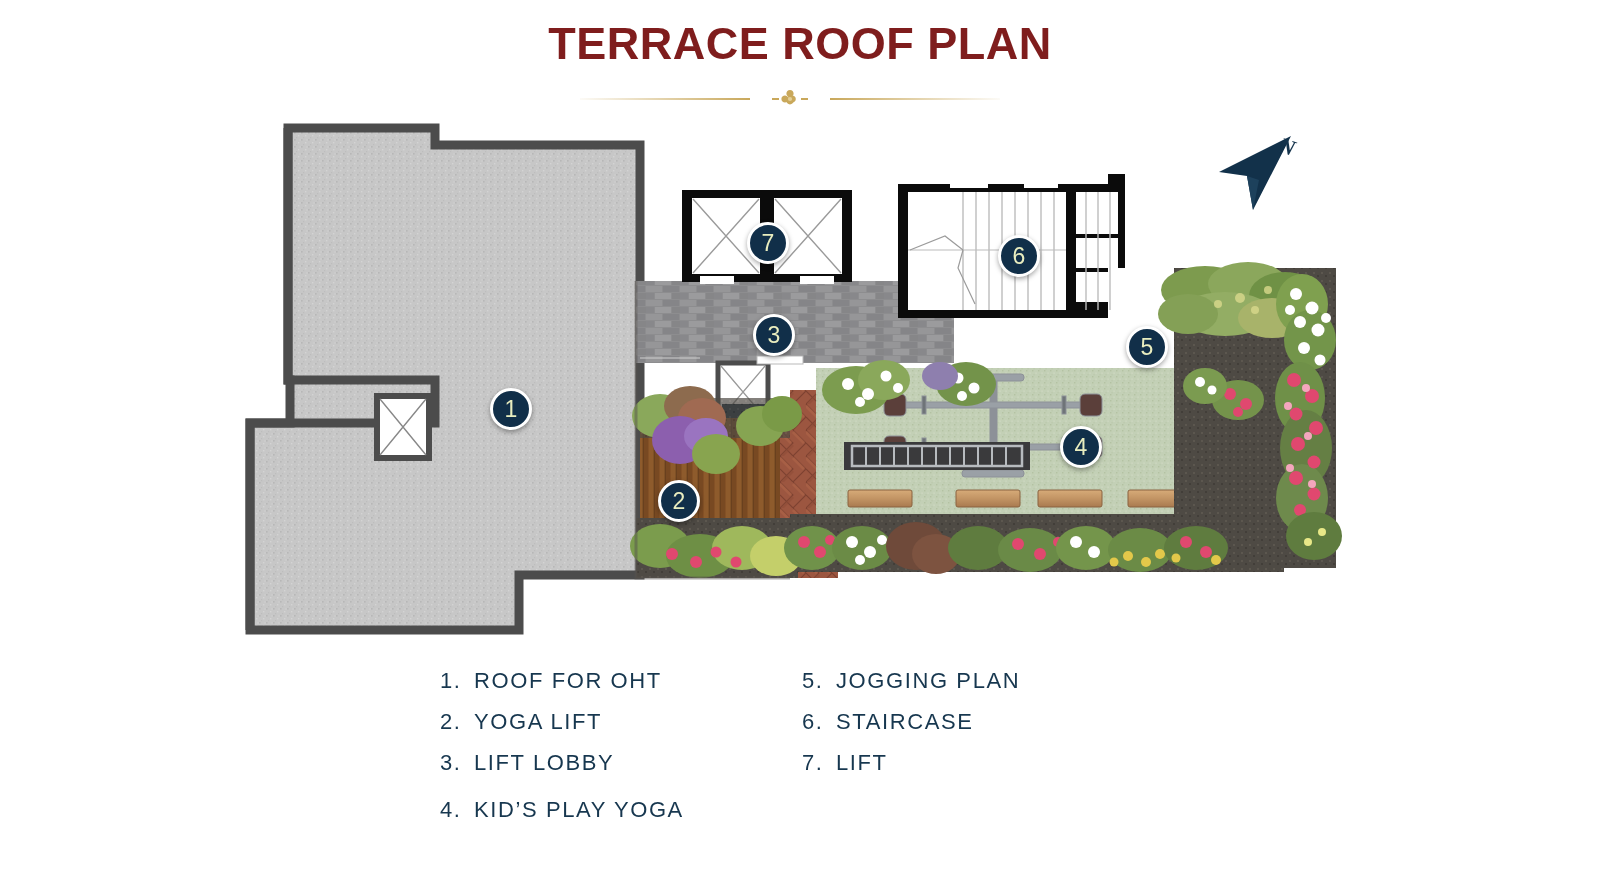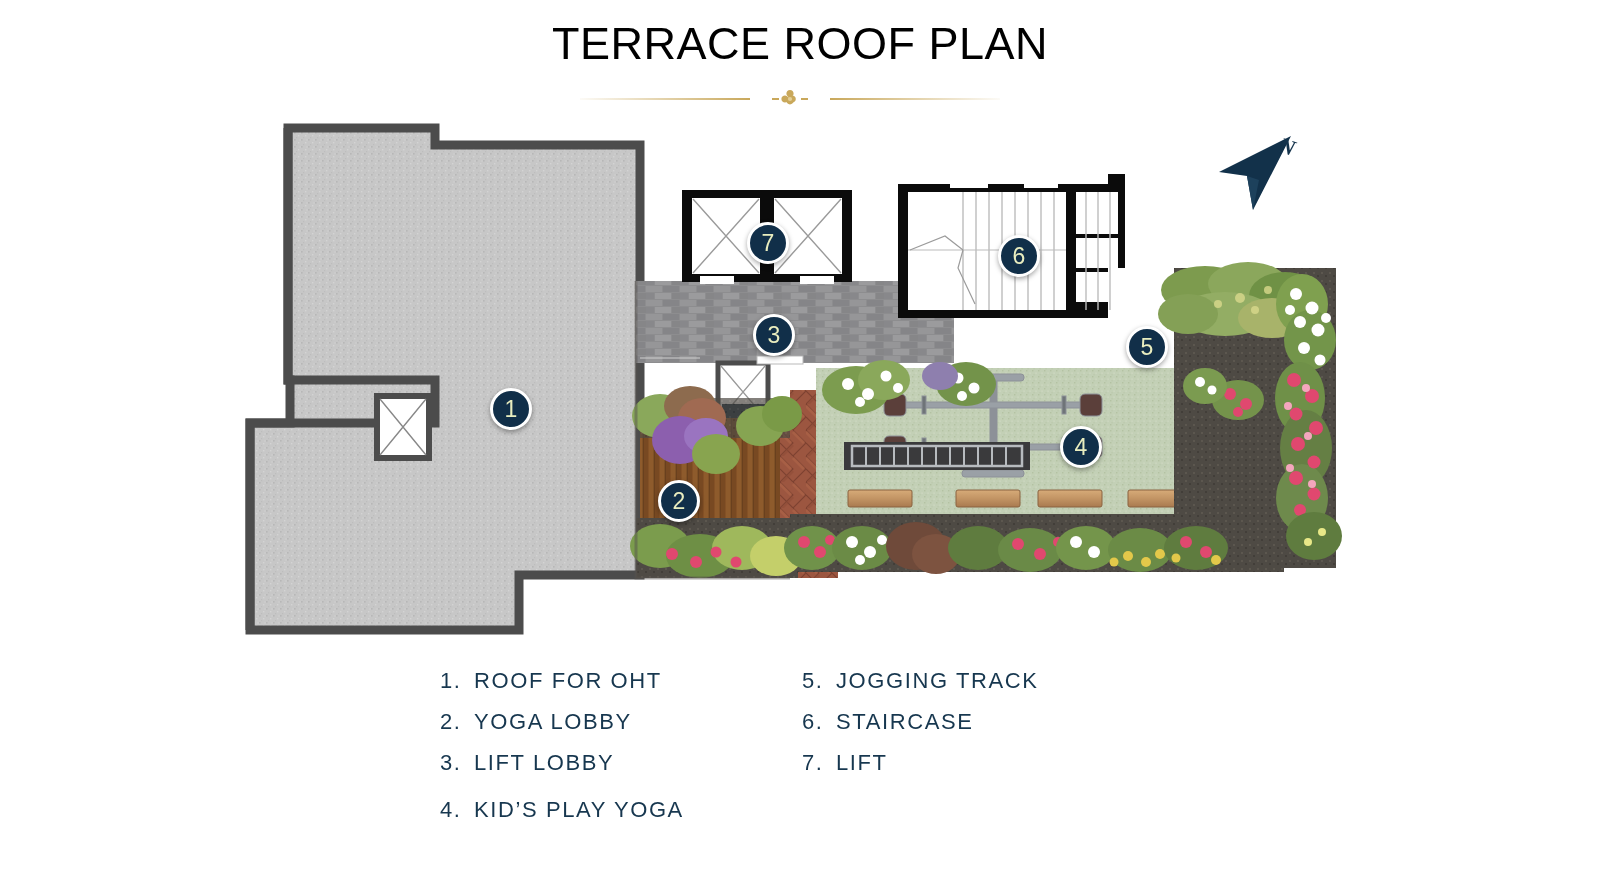--- a/index.html
+++ b/index.html
@@ -11,24 +11,24 @@
     font-family: "Liberation Sans", sans-serif;
     overflow: hidden;
   }
   #page { position: relative; width: 1600px; height: 889px; background:#fff; }
 
   
   .title {
     position: absolute; left: 0; top: 18px; width: 1600px;
     text-align: center;
     font-family: "Liberation Sans", sans-serif;
-    font-weight: 400;
+    font-weight: 700;
     font-size: 45px;
     letter-spacing: 0.5px;
-    color: #000000;
+    color: #7f1d1d;
   }
   .divider {
     position: absolute; left: 580px; top: 88px; width: 420px; height: 22px;
   }
   .divider .ln {
     position: absolute; top: 10px; height: 2px; width: 170px;
   }
   .divider .ln.left  { left: 0;
     background: linear-gradient(to right, rgba(201,168,91,0.05), #c9a85b); }
   .divider .ln.right { right: 0;
@@ -502,35 +502,35 @@
   </div>
 
   <div class="legend">
     <div class="col a">
       <div class="row">
         <span class="num">1.</span>
         <span class="txt">ROOF FOR OHT</span>
       </div>
       <div class="row">
         <span class="num">2.</span>
-        <span class="txt">YOGA LOBBY</span>
+        <span class="txt">YOGA LIFT</span>
       </div>
       <div class="row">
         <span class="num">3.</span>
         <span class="txt">LIFT LOBBY</span>
       </div>
       <div class="row" style="margin-top:6px;">
         <span class="num">4.</span>
         <span class="txt">KID’S PLAY YOGA</span>
       </div>
     </div>
     <div class="col b">
       <div class="row">
         <span class="num">5.</span>
-        <span class="txt">JOGGING TRACK</span>
+        <span class="txt">JOGGING PLAN</span>
       </div>
       <div class="row">
         <span class="num">6.</span>
         <span class="txt">STAIRCASE</span>
       </div>
       <div class="row">
         <span class="num">7.</span>
         <span class="txt">LIFT</span>
       </div>
     </div>

